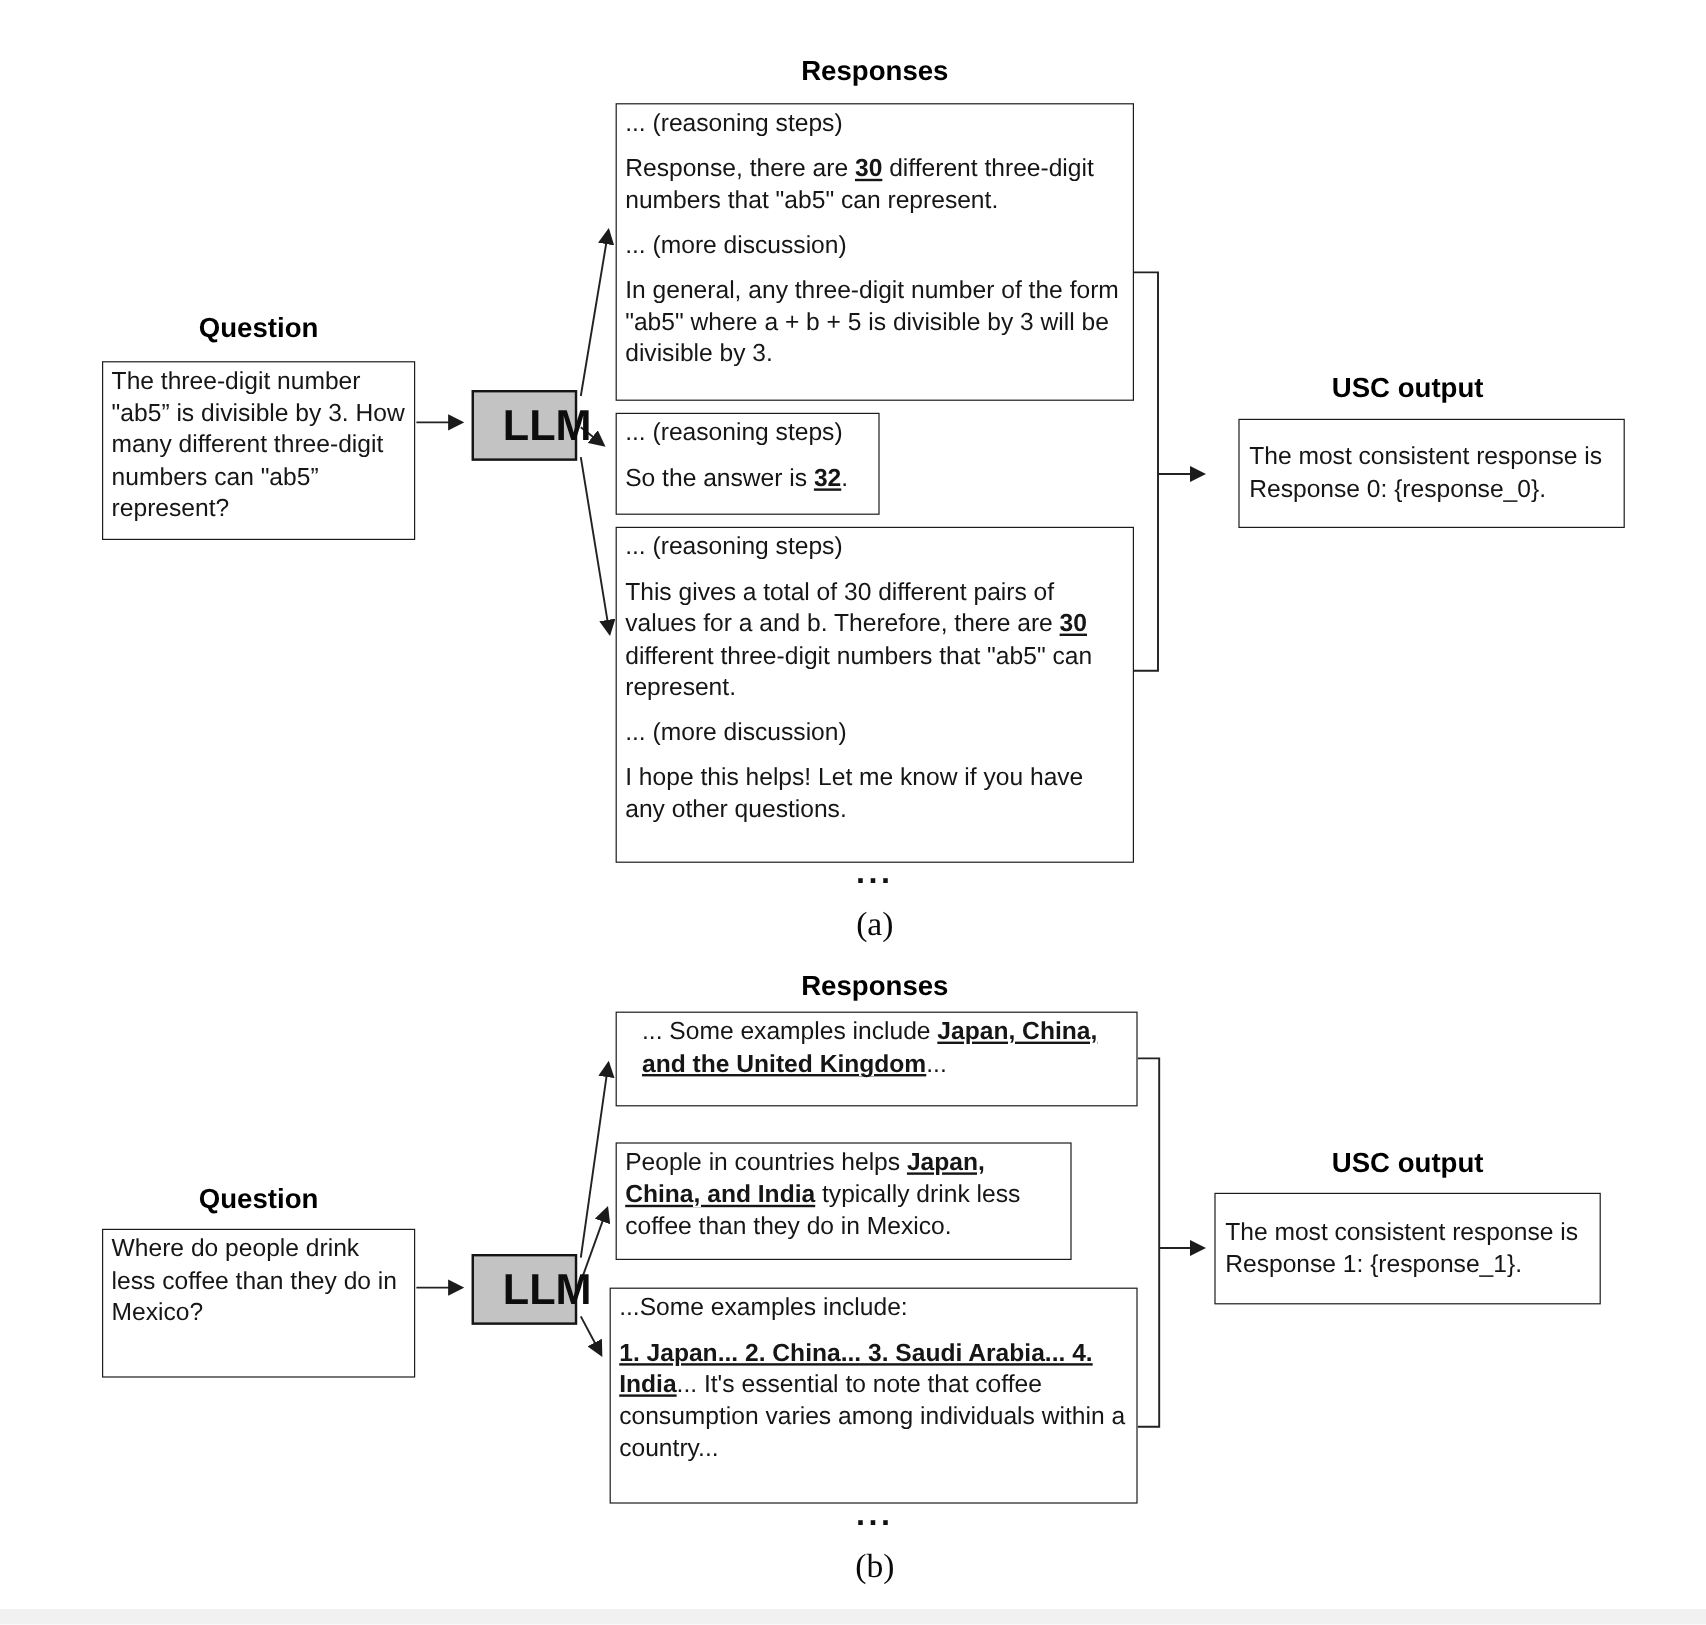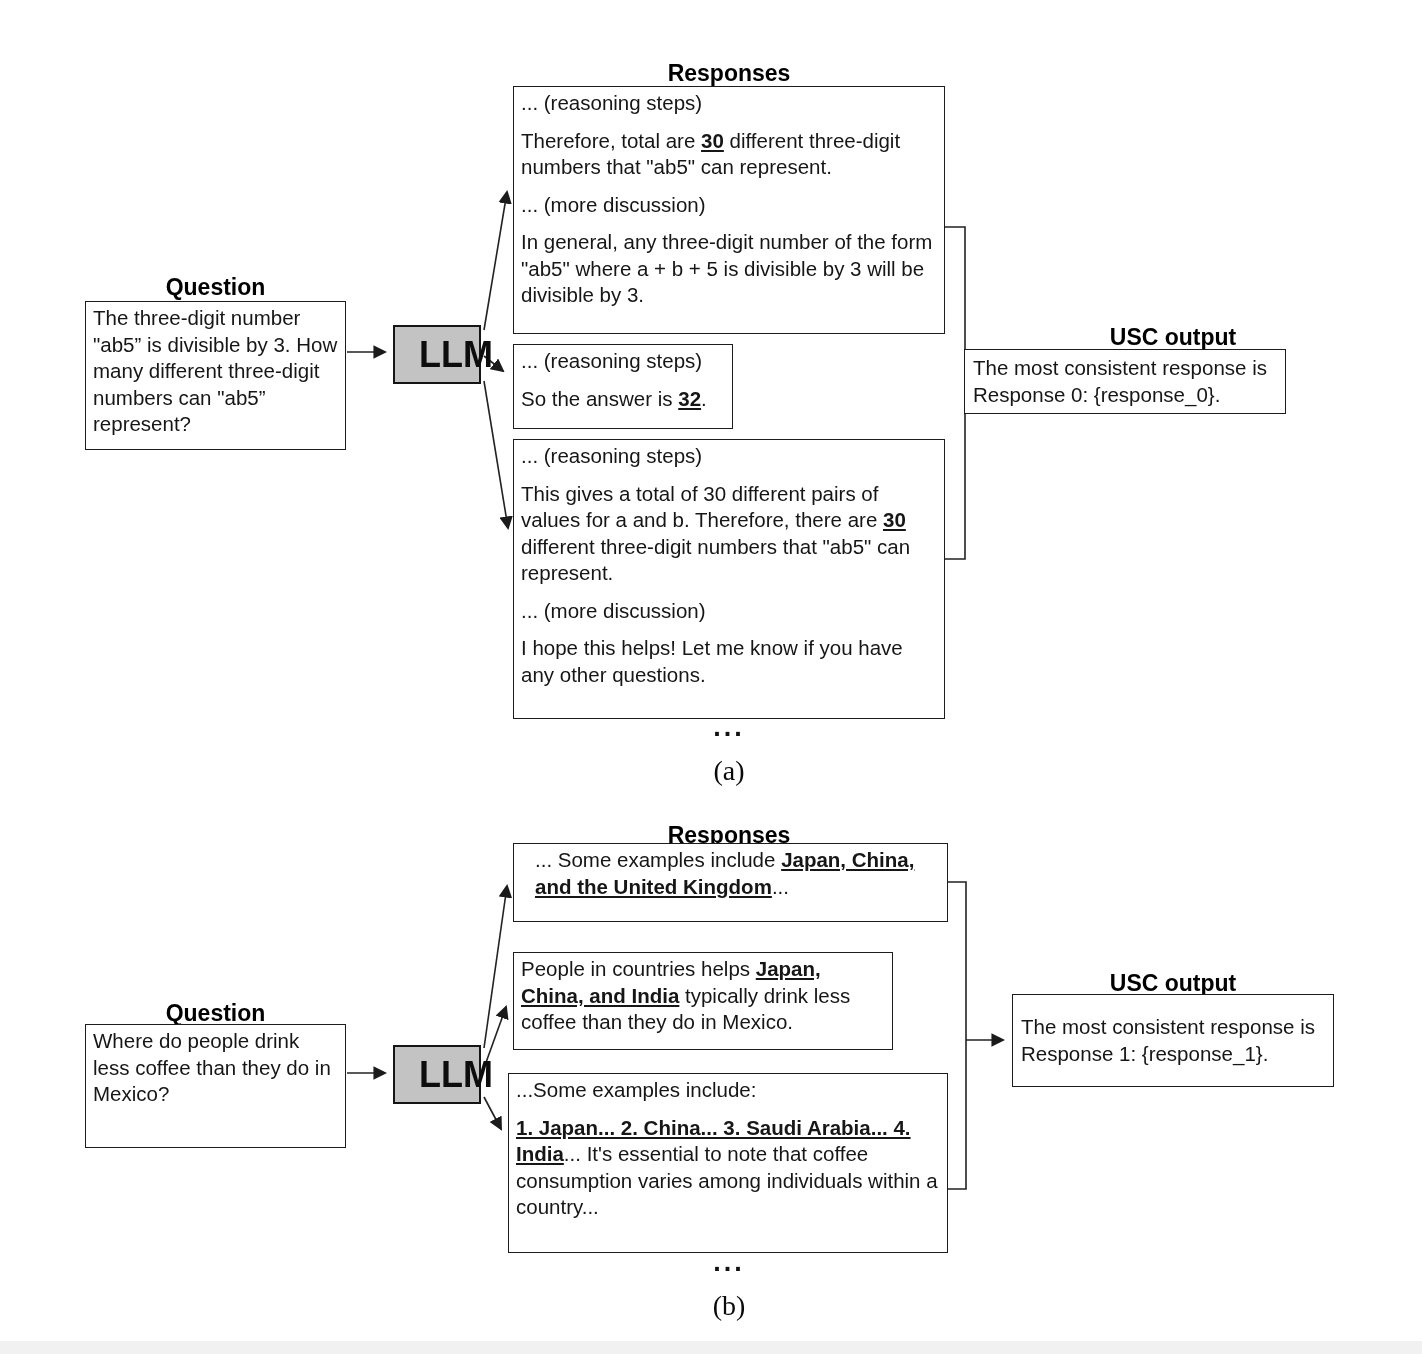--- a/index.html
+++ b/index.html
@@ -31,21 +31,20 @@
   .txtbox p { margin: 0 0 11px 0; }
   .txtbox p:last-child { margin-bottom: 0; }
   .rb { font-weight: 700; margin-top: 39px; }
   .ru { text-decoration: underline; text-decoration-thickness: 2px; text-underline-offset: 2px; }
   .box-title {
     position: absolute;
     font-weight: 700;
     font-size: 23px;
     text-align: center;
     color: #000000;
-    margin-top: 14px;
   }
   .llm-box {
     position: absolute;
     width: 88px; height: 59px;
     background: #c3c3c3;
     border: 2.2px solid #151515;
     display: flex; align-items: center; justify-content: center;
     font-weight: 700; font-size: 36px; color: #0d0d0d; padding-left: 38px;
   }
   .usc-box {
@@ -104,39 +103,39 @@
 
   <div class="box-title" style="left:85px; top:260px; width:261px;">Question</div>
   <div class="txtbox" style="left:85px; top:301px; width:261px; height:149px;">The three-digit number "ab5” is divisible by 3. How many different three-digit numbers can "ab5” represent?</div>
 
   <div class="llm-box" style="left:393px; top:325px;">LLM</div>
 
   <div class="box-title" style="left:513px; top:46px; width:432px;">Responses</div>
 
   <div class="txtbox" style="left:513px; top:86px; width:432px; height:248px;">
       <p><span>... (reasoning steps)</span></p>
-      <p><span>Therefore, total are </span><span class="rb ru">30</span><span> different three-digit numbers that "ab5" can represent.</span></p>
+      <p><span>Response, there are </span><span class="rb ru">30</span><span> different three-digit numbers that "ab5" can represent.</span></p>
       <p><span>... (more discussion)</span></p>
       <p><span>In general, any three-digit number of the form "ab5" where a + b + 5 is divisible by 3 will be divisible by 3.</span></p>
     </div>
   <div class="txtbox" style="left:513px; top:344px; width:220px; height:85px;">
       <p><span>... (reasoning steps)</span></p>
       <p><span>So the answer is </span><span class="rb ru">32</span><span>.</span></p>
     </div>
   <div class="txtbox" style="left:513px; top:439px; width:432px; height:280px;">
       <p><span>... (reasoning steps)</span></p>
       <p><span>This gives a total of 30 different pairs of values for a and b. Therefore, there are </span><span class="rb ru">30</span><span> different three-digit numbers that "ab5" can represent.</span></p>
       <p><span>... (more discussion)</span></p>
       <p><span>I hope this helps! Let me know if you have any other questions.</span></p>
     </div>
 
   <div class="ellipsis" style="left:513px; top:712px; width:432px;">...</div>
 
   <div class="box-title" style="left:1012px; top:310px; width:322px;">USC output</div>
-  <div class="txtbox usc-box" style="left:964px; top:349px; width:322px; height:65px;">The most consistent response is Response 0: {response_0}.</div>
+  <div class="txtbox usc-box" style="left:1032px; top:349px; width:322px; height:91px;">The most consistent response is Response 0: {response_0}.</div>
 
   <div class="caption" style="left:513px; top:755px; width:432px;">(a)</div>
 
   <div class="box-title" style="left:85px; top:986px; width:261px;">Question</div>
   <div class="txtbox" style="left:85px; top:1024px; width:261px; height:124px;">Where do people drink less coffee than they do in Mexico?</div>
 
   <div class="llm-box" style="left:393px; top:1045px;">LLM</div>
 
   <div class="box-title" style="left:513px; top:808px; width:432px;">Responses</div>
 

